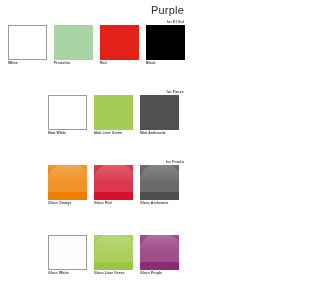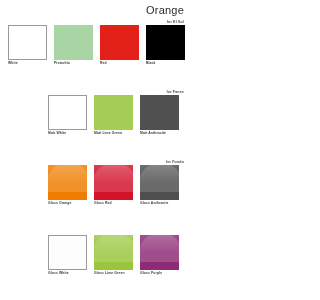--- a/index.html
+++ b/index.html
@@ -105,21 +105,21 @@
 
   .spacer-lg { height: 22px; }
   .spacer-sm { height: 4px; }
   .spacer-xs { height: 2px; }
 </style>
 </head>
 <body>
 
 <div class="page">
 
-  <div class="doc-title">Orange</div>
+  <div class="doc-title">Purple</div>
 
   <div class="spacer-xs"></div>
 
   <div id="sections-root">
       <div class="section-caption">for El Sol</div>
       <div class="swatch-row">
         <div class="swatch-cell">
           <div class="swatch outlined" style="background: rgb(255, 255, 255);"></div>
           <div class="swatch-label">White</div>
         </div>

